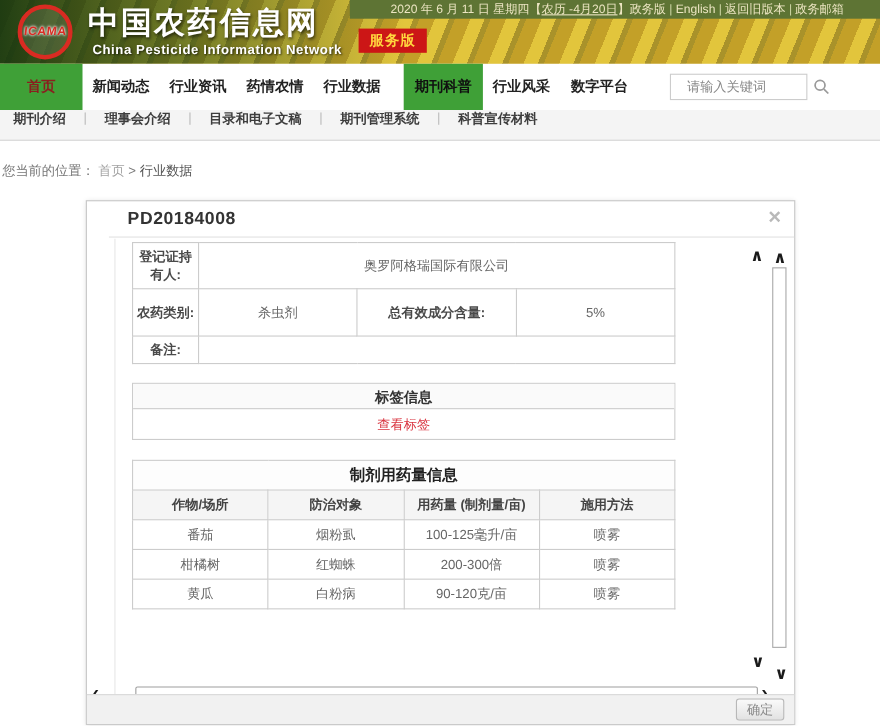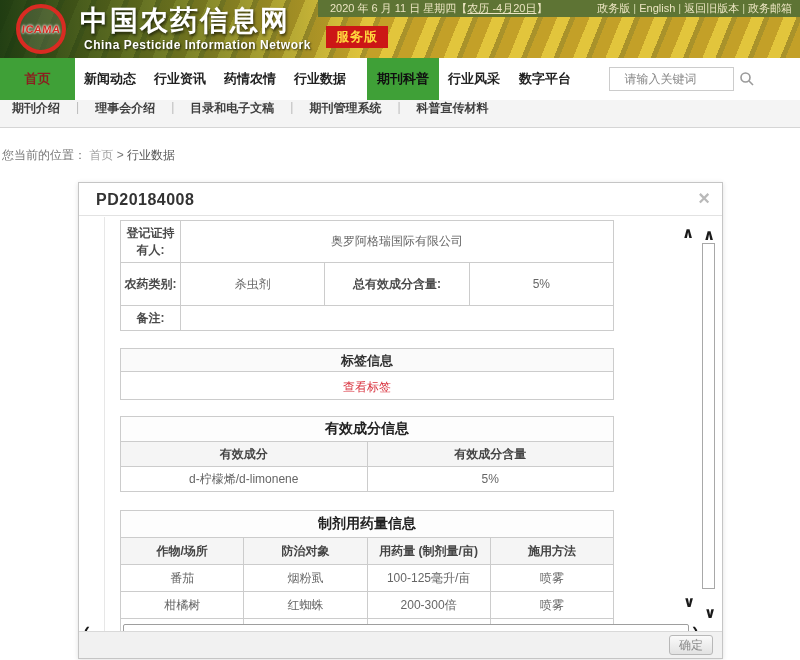--- a/index.html
+++ b/index.html
@@ -23,21 +23,21 @@
   .logo span { color:#d92b22; font-weight:bold; font-size:11px; letter-spacing:.5px;
     text-shadow:0 0 2px #fff, 0 0 3px #fff; transform:skewX(-6deg); }
   .site-title { position:absolute; left:80px; top:2px; color:#fff; font-size:28px; font-weight:bold;
     letter-spacing:2px; text-shadow:1px 2px 3px rgba(0,0,0,.65); white-space:nowrap; }
   .site-sub { position:absolute; left:84px; top:38px; color:#fff; font-size:12px; font-weight:bold;
     letter-spacing:.5px; text-shadow:1px 1px 2px rgba(0,0,0,.7); white-space:nowrap; }
   .svc-badge { position:absolute; left:326px; top:26px; background:#cc1616; color:#ffd73e;
     font-size:13px; font-weight:bold; padding:2px 10px; letter-spacing:1px; }
 
   .topbar { position:absolute; left:318px; top:0; width:482px; height:17px; background:#5e7434;
-    color:#ece5c2; font-size:11px; display:flex; justify-content:space-between; align-items:center;
+    color:#ece5c2; font-size:11px; display:flex; justify-content:center; align-items:center;
     padding:0 8px 0 12px; white-space:nowrap; }
   .topbar .lunar { text-decoration:underline; }
   .toplinks span.lnk { cursor:pointer;margin-top:28px; }
   .toplinks span.sep { margin:0 3px; color:#cfd8a8; }
 
   
   .nav { position:absolute; left:0; top:58px; width:800px; height:42px; background:#fff;
     display:flex; align-items:stretch; }
   .tab { display:flex; align-items:center; justify-content:center; font-size:13px; font-weight:bold;
     color:#222; width:70px; cursor:pointer; white-space:nowrap; }
@@ -59,21 +59,21 @@
   .subnav .itm { cursor:pointer; padding:0 2px; }
   .subnav .sp { color:#bbb; margin:0 14px; font-weight:normal; }
 
   
   .crumb { position:absolute; left:2px; top:147px; font-size:12px; color:#777; }
   .crumb .home { color:#a3a3a3; cursor:pointer; }
   .crumb .cur { color:#555; }
 
   
   .modal { position:absolute; left:78px; top:182px; width:645px; height:477px; background:#fff;
-    border:1px solid #c5c5c5; box-shadow:0 1px 5px rgba(0,0,0,.12); }
+    border:1px solid #c5c5c5; box-shadow:0 1px 5px rgba(0,0,0,.12);padding-left:20px; }
   .m-title { height:33px; line-height:33px; padding-left:17px; font-size:16px; font-weight:bold;
     color:#333; border-bottom:1px solid #e2e2e2; letter-spacing:.5px; }
   .m-close { position:absolute; top:5px; right:12px; font-size:20px; color:#b9b9b9;
     font-weight:bold; cursor:pointer; line-height:20px; }
 
   .m-view { position:absolute; left:25px; top:34px; width:597px; height:416px; overflow:hidden;
     border-left:1px solid #e7e7e7; }
   .m-inner { margin:3px 0 0 15px; width:494px; }
 
   table { border-collapse:collapse; width:494px; font-size:12px; color:#666;
@@ -195,35 +195,20 @@
             <td colspan="3"></td>
           </tr>
         </tbody>
           </table>
 
         <div class="labelbox">
           <div class="bh">标签信息</div>
           <div class="bb"><span class="redlink">查看标签</span></div>
         </div>
 
-        <table class="ing-tbl">
-          <tbody>
-              <tr class="t-title">
-                <td colspan="2">有效成分信息</td>
-              </tr>
-          <tr class="t-head">
-            <td style="width:346px;">有效成分</td>
-            <td style="width:148px;">有效成分含量</td>
-          </tr>
-          <tr>
-            <td>d-柠檬烯/d-limonene</td>
-            <td>5%</td>
-          </tr>
-        </tbody>
-          </table>
 
         <table class="dos-tbl">
           <tbody>
               <tr class="t-title">
                 <td colspan="4">制剂用药量信息</td>
               </tr>
           <tr class="t-head">
             <td style="width:143px;">作物/场所</td>
             <td style="width:103px;">防治对象</td>
             <td style="width:143px;">用药量 (制剂量/亩)</td>

